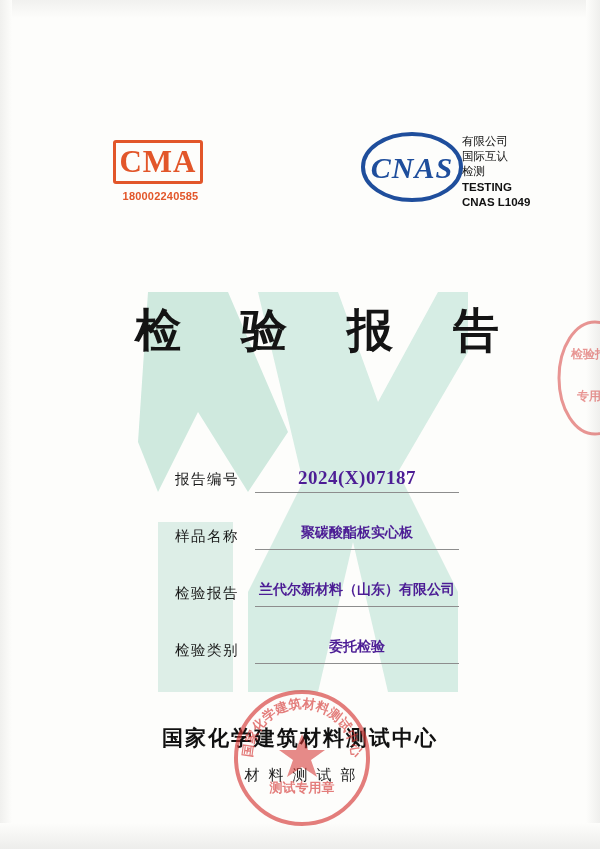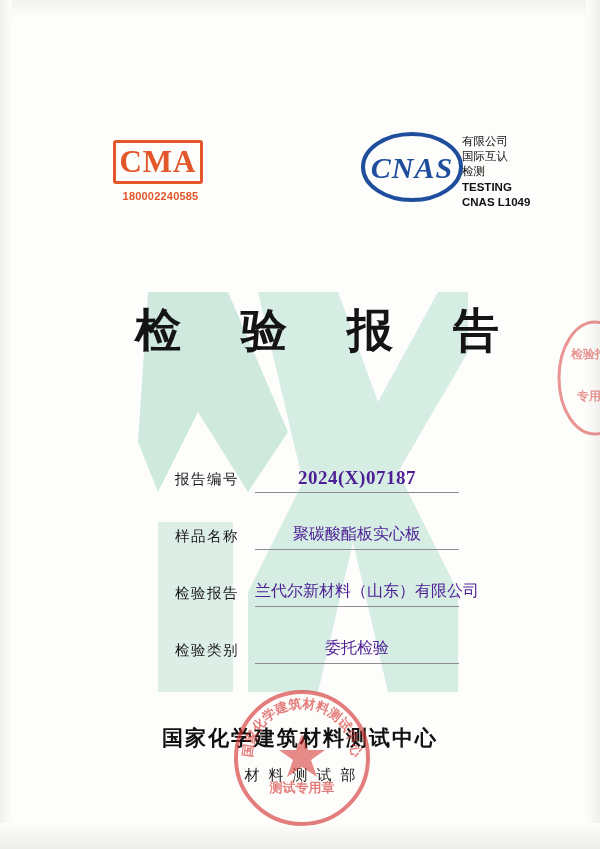--- a/index.html
+++ b/index.html
@@ -196,22 +196,22 @@
     color: #4c1d95;
     white-space: nowrap;
   }
   .field-value.serif-num {
     font-family: "Liberation Serif", serif;
     font-weight: bold;
     font-size: 19px;
     letter-spacing: 0.5px;
   }
   .field-value.bold {
-    font-weight: normal;
-    font-size: 16px;
+    font-weight: bold;
+    font-size: 14px;
   }
 
   
   .footer {
     position: absolute;
     top: 724px;
     left: 0;
     width: 600px;
     text-align: center;
   }

